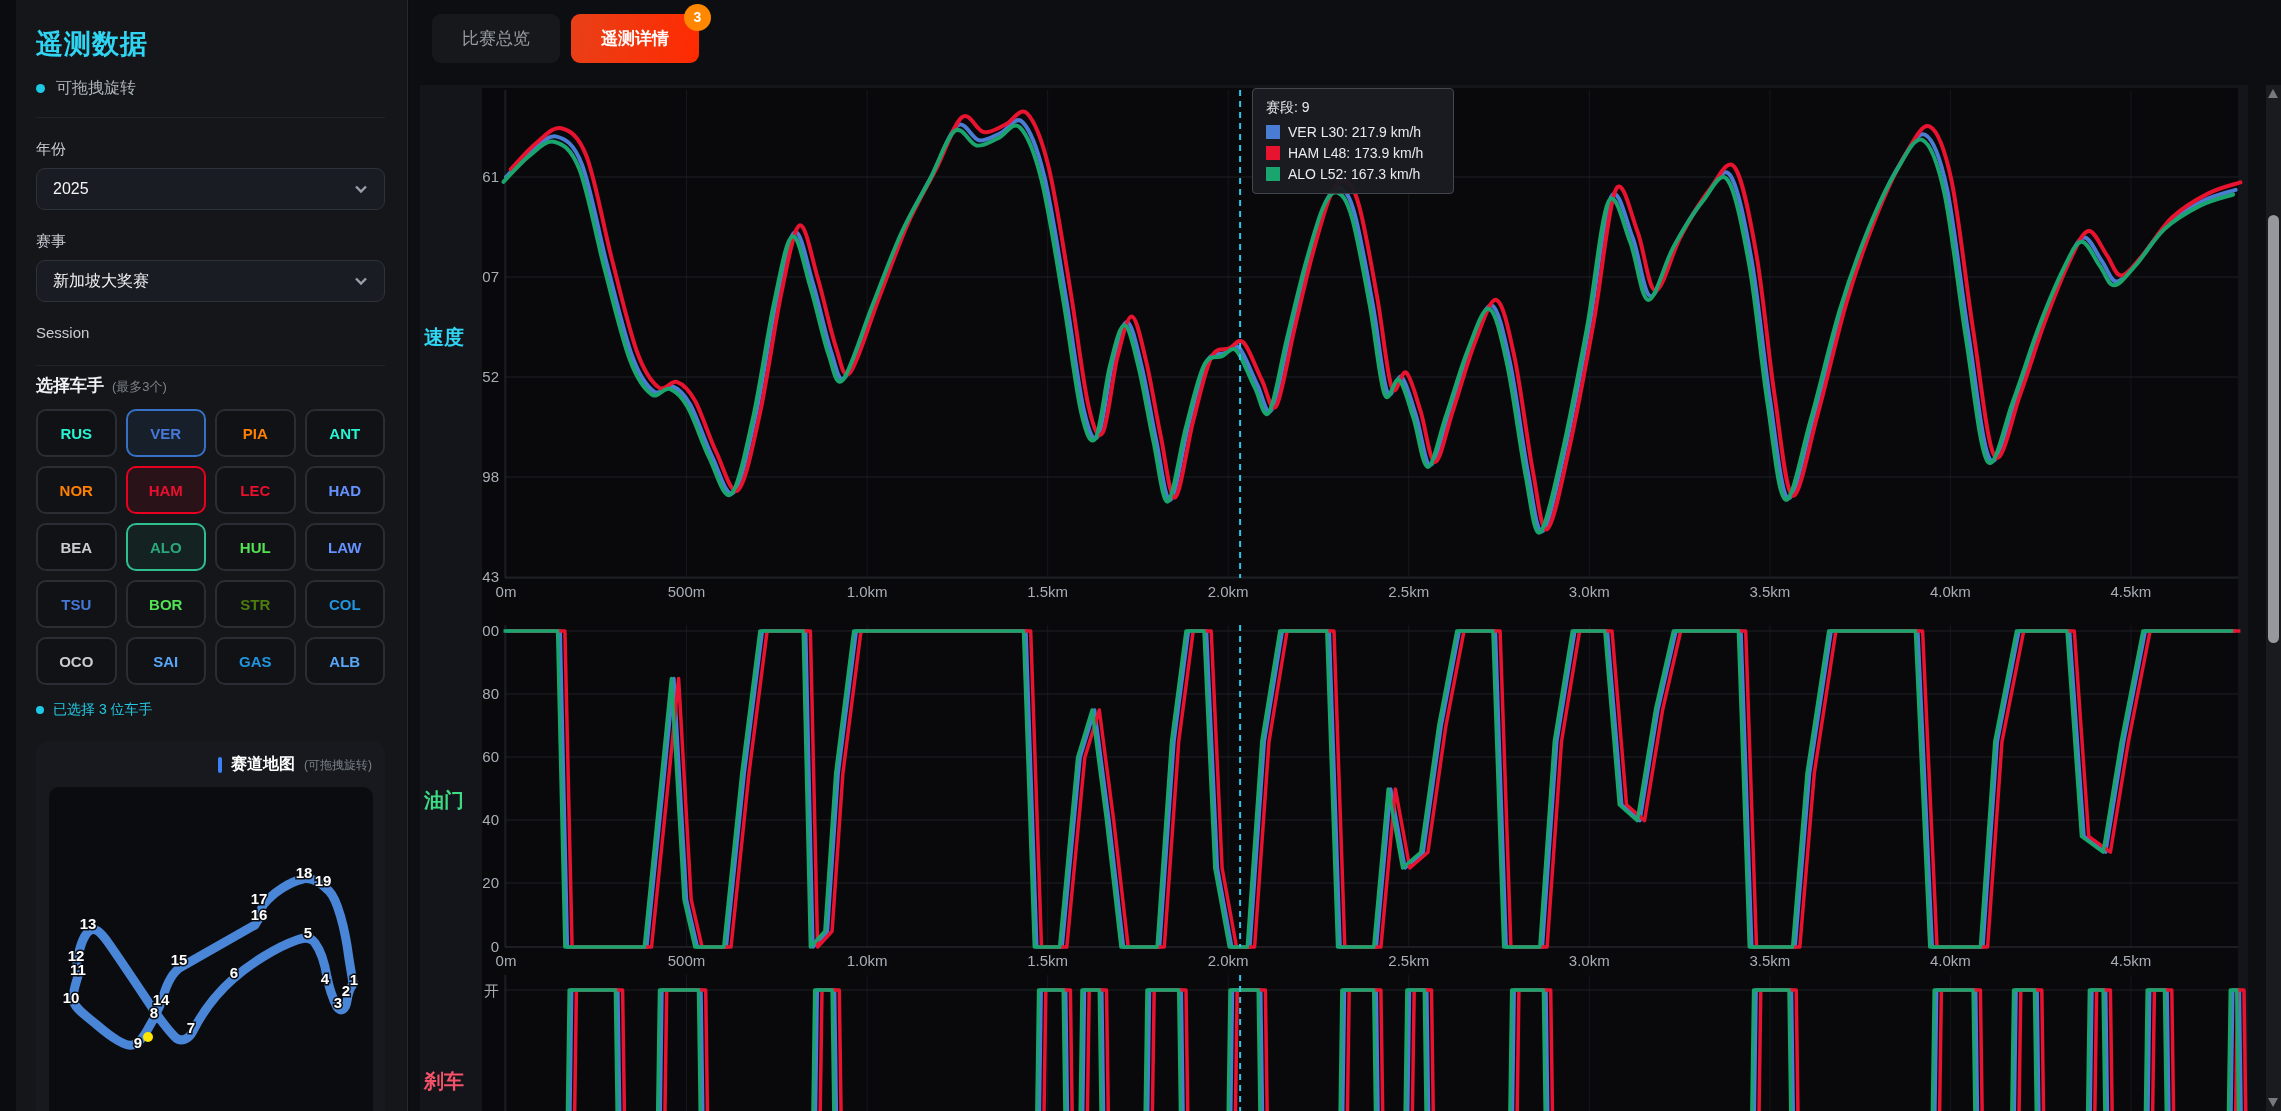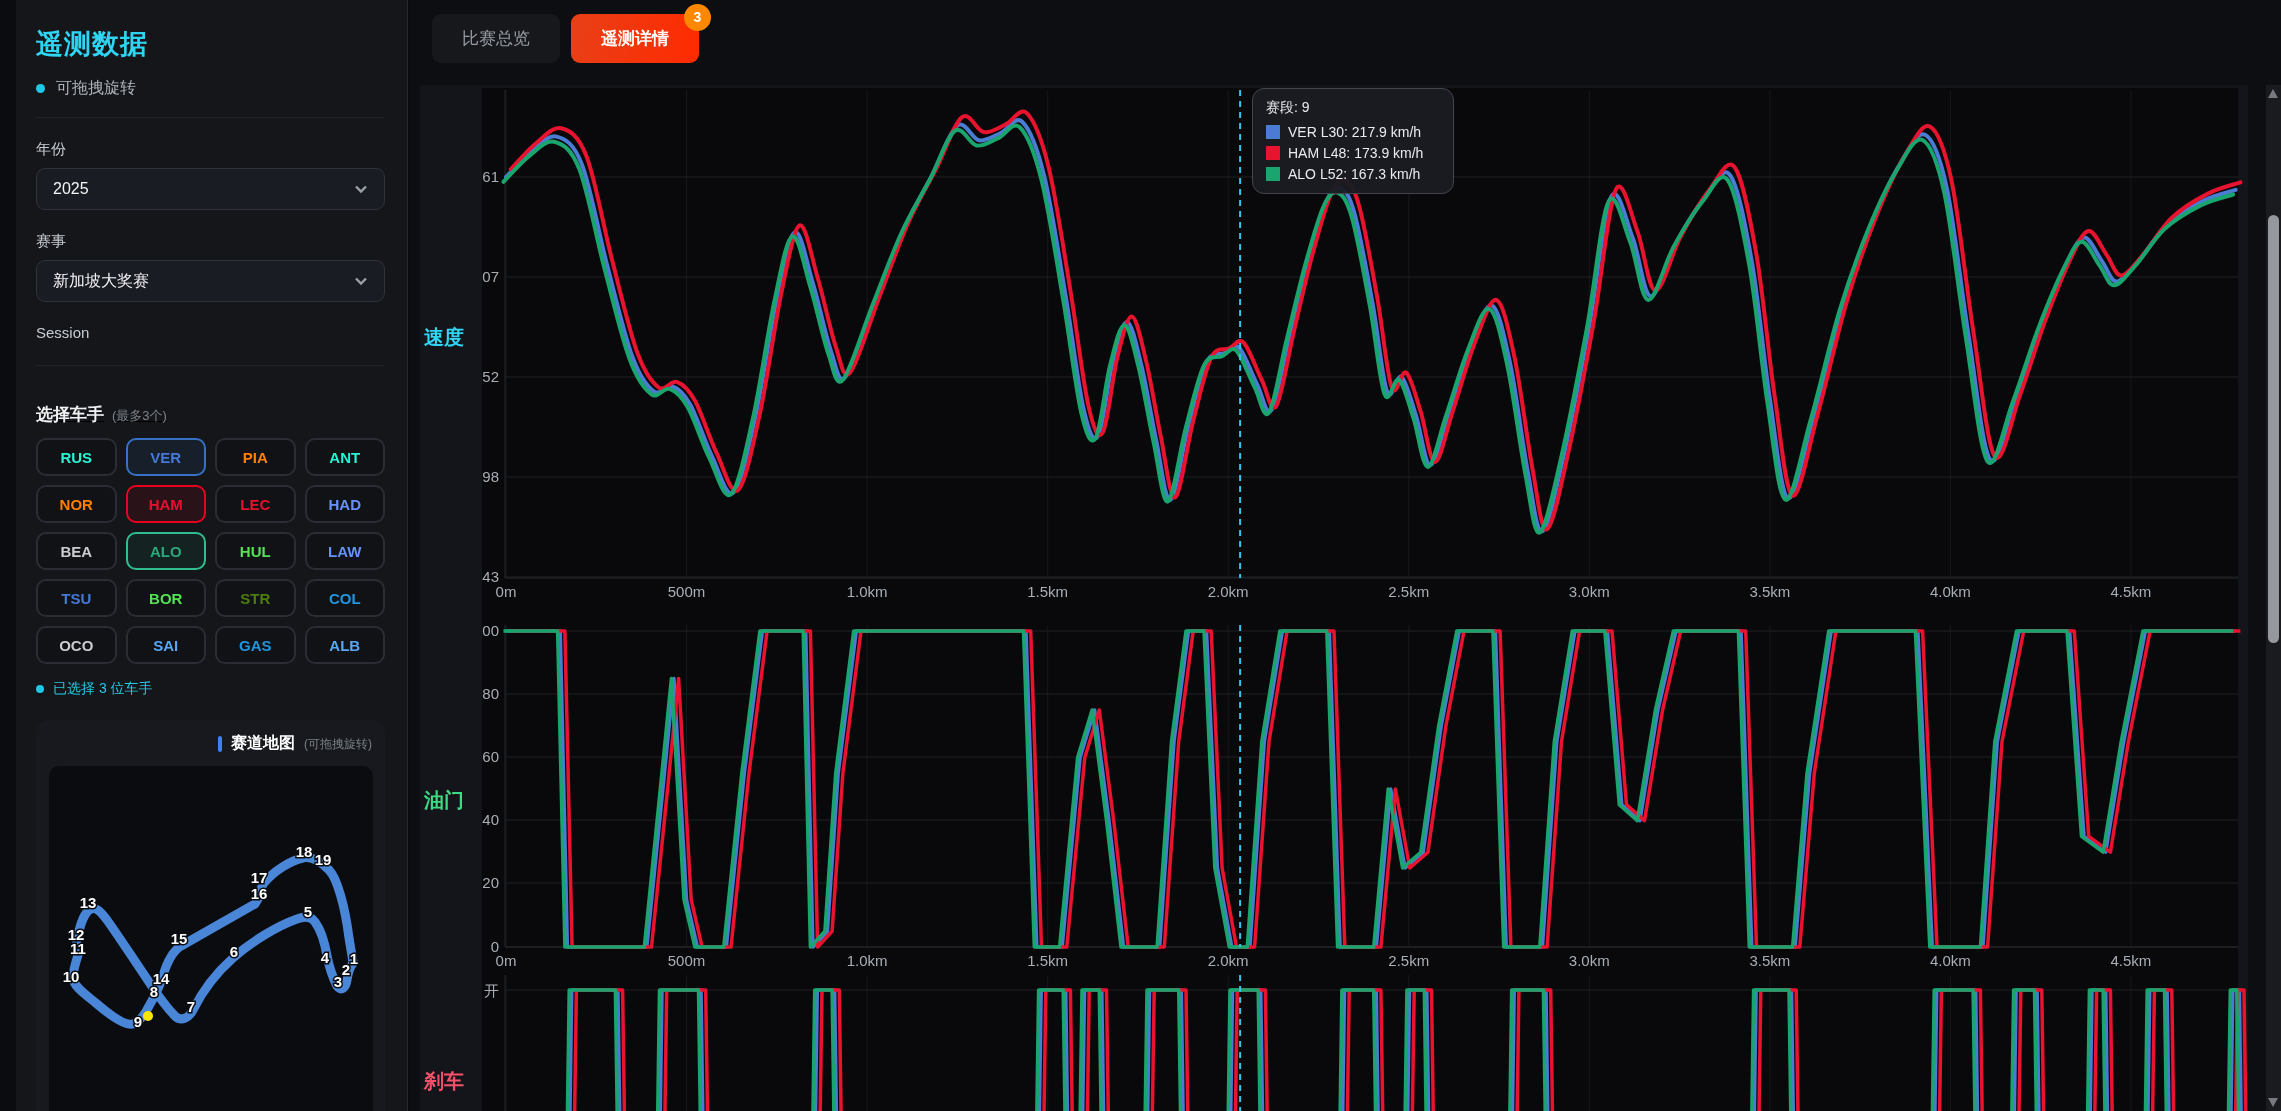--- a/index.html
+++ b/index.html
@@ -14,25 +14,25 @@
   .sb-sub { display:flex; align-items:center; gap:11px; margin-top:16px; padding-bottom:18px;
     border-bottom:1px solid #212329; }
   .dot { width:9px; height:9px; border-radius:50%; background:#1ec8e6; flex:0 0 auto; }
   .sb-sub span { color:#aeb4bc; font-size:16px; }
   .grp-label { color:#c8cdd4; font-size:15px; margin:22px 0 9px 0; }
   .select { height:42px; background:#191c22; border:1px solid #2e323a; border-radius:9px;
     display:flex; align-items:center; justify-content:space-between; padding:0 16px; cursor:pointer; }
   .select .val { color:#f3f4f6; font-size:16px; }
   .chev { width:14px; height:14px; stroke:#9aa0a8; fill:none; stroke-width:2.4; }
   .drivers-head { display:flex; align-items:baseline; gap:8px; margin:24px 0 12px 0;
-    padding-top:37px; border-top:1px solid #212329;text-decoration:underline; }
+    padding-top:8px; border-top:1px solid #212329; }
   .drivers-head .t { color:#f0f2f4; font-size:17px; font-weight:bold; }
   .drivers-head .h { color:#7d838b; font-size:13px; }
   .drv-grid { display:grid; grid-template-columns:repeat(4,1fr); gap:9px; }
-  .drv { height:38px; background:#101216; border:2px solid #2a2d34; border-radius:10px;
+  .drv { height:48px; background:#101216; border:2px solid #2a2d34; border-radius:10px;
     font-size:15px; font-weight:bold; cursor:pointer; font-family:inherit; }
   .sel-note { display:flex; align-items:center; gap:9px; margin-top:16px; }
   .sel-note span { color:#25c9e3; font-size:14px; }
   .map-card { margin-top:22px; background:#17191e; border-radius:12px; padding:13px 13px; }
   .map-head { display:flex; align-items:baseline; gap:9px;justify-content:flex-end; }
   .map-bar { width:4px; height:16px; background:#3b82f6; border-radius:2px; align-self:center; }
   .map-title { color:#ffffff; font-size:16px; font-weight:bold; }
   .map-hint { color:#7a8088; font-size:12px; }
   .map-box { margin-top:12px; background:#0b0c0f; border-radius:10px; width:324px; height:357px; }
 
@@ -42,21 +42,21 @@
   .tabs { position:absolute; left:432px; top:14px; display:flex; gap:11px; }
   .tab { height:49px; padding:0 30px; border-radius:9px; font-size:17px; line-height:49px;
     cursor:pointer; border:none; font-family:inherit; }
   .tab.inactive { background:#17181c; color:#969ca4; }
   .tab.active { background:linear-gradient(100deg,#e84018,#ff2a00); color:#fff; font-weight:bold; position:relative; }
   .badge { position:absolute; top:-10px; right:-12px; width:27px; height:27px; border-radius:50%;
     background:#ff8800; color:#fff; font-size:14px; font-weight:bold; line-height:27px; text-align:center; }
   #charts { position:absolute; left:0; top:0; }
   .axis-name { position:absolute; width:62px; font-size:20px; font-weight:bold; }
   .tooltip { position:absolute; left:1252px; top:88px; width:202px; background:rgba(26,28,33,0.96);
-    border:1px solid #43464e; border-radius:12px; padding:10px 13px 11px 13px; z-index:5; }
+    border:1px solid #43464e; border-radius:4px; padding:10px 13px 11px 13px; z-index:5; }
   .tooltip .tt-title { color:#e9ebef; font-size:14px; margin-bottom:7px; }
   .tt-row { display:flex; align-items:center; gap:8px; margin-top:5px; }
   .tt-sw { width:14px; height:14px; flex:0 0 auto; }
   .tt-row span { color:#e9ebef; font-size:14px; white-space:nowrap; }
 
   
   .vscroll { position:absolute; right:0; top:85px; width:15px; height:1026px; background:#1a1b1f; }
   .vs-up { position:absolute; top:4px; left:2px; width:0; height:0;
     border-left:5.5px solid transparent; border-right:5.5px solid transparent; border-bottom:9px solid #76797f; }
   .vs-down { position:absolute; bottom:4px; left:2px; width:0; height:0;

